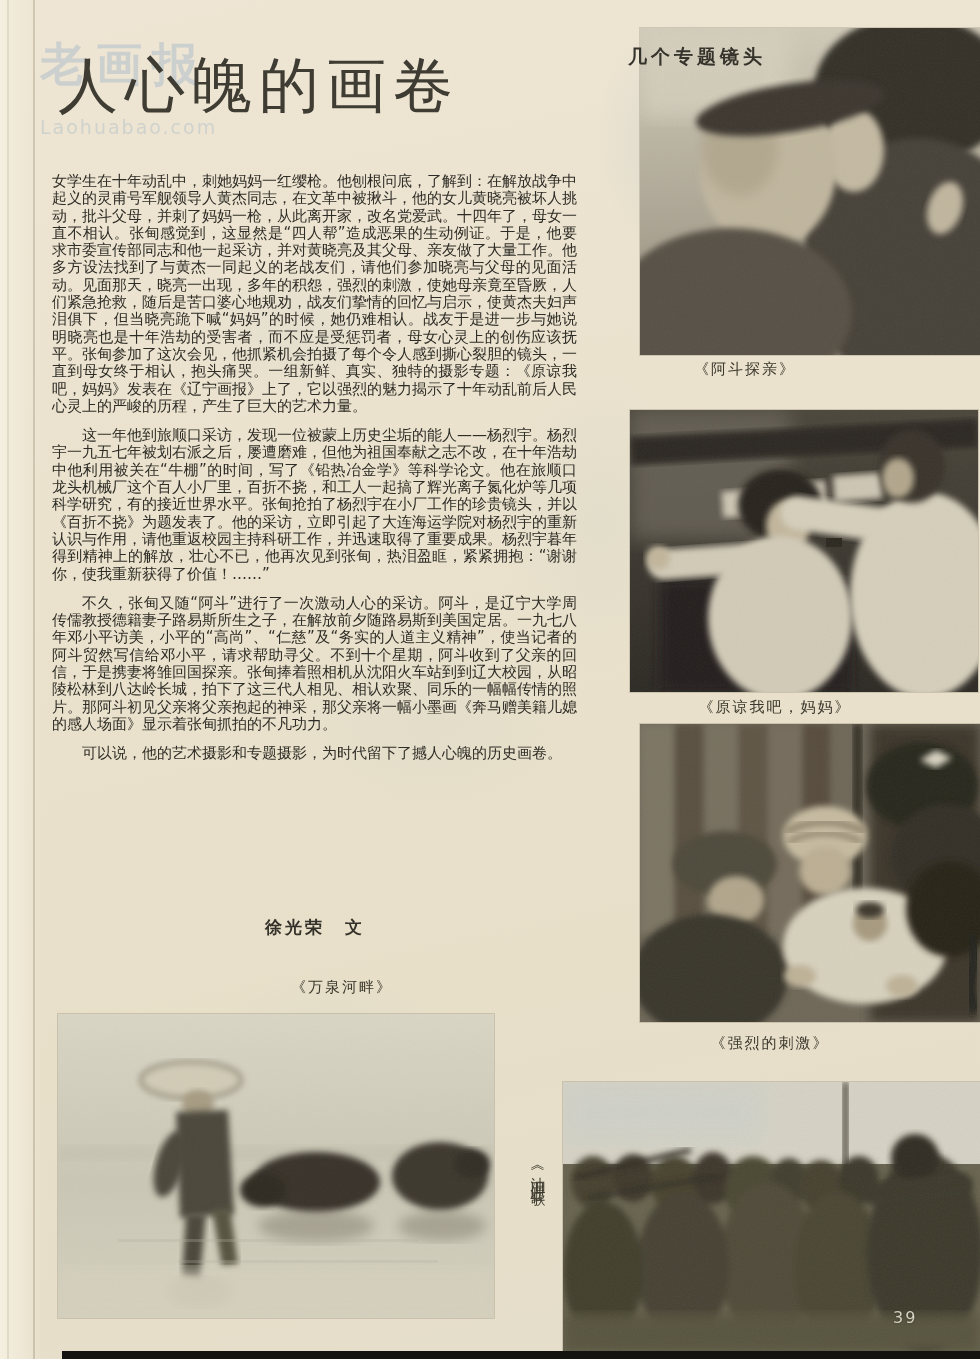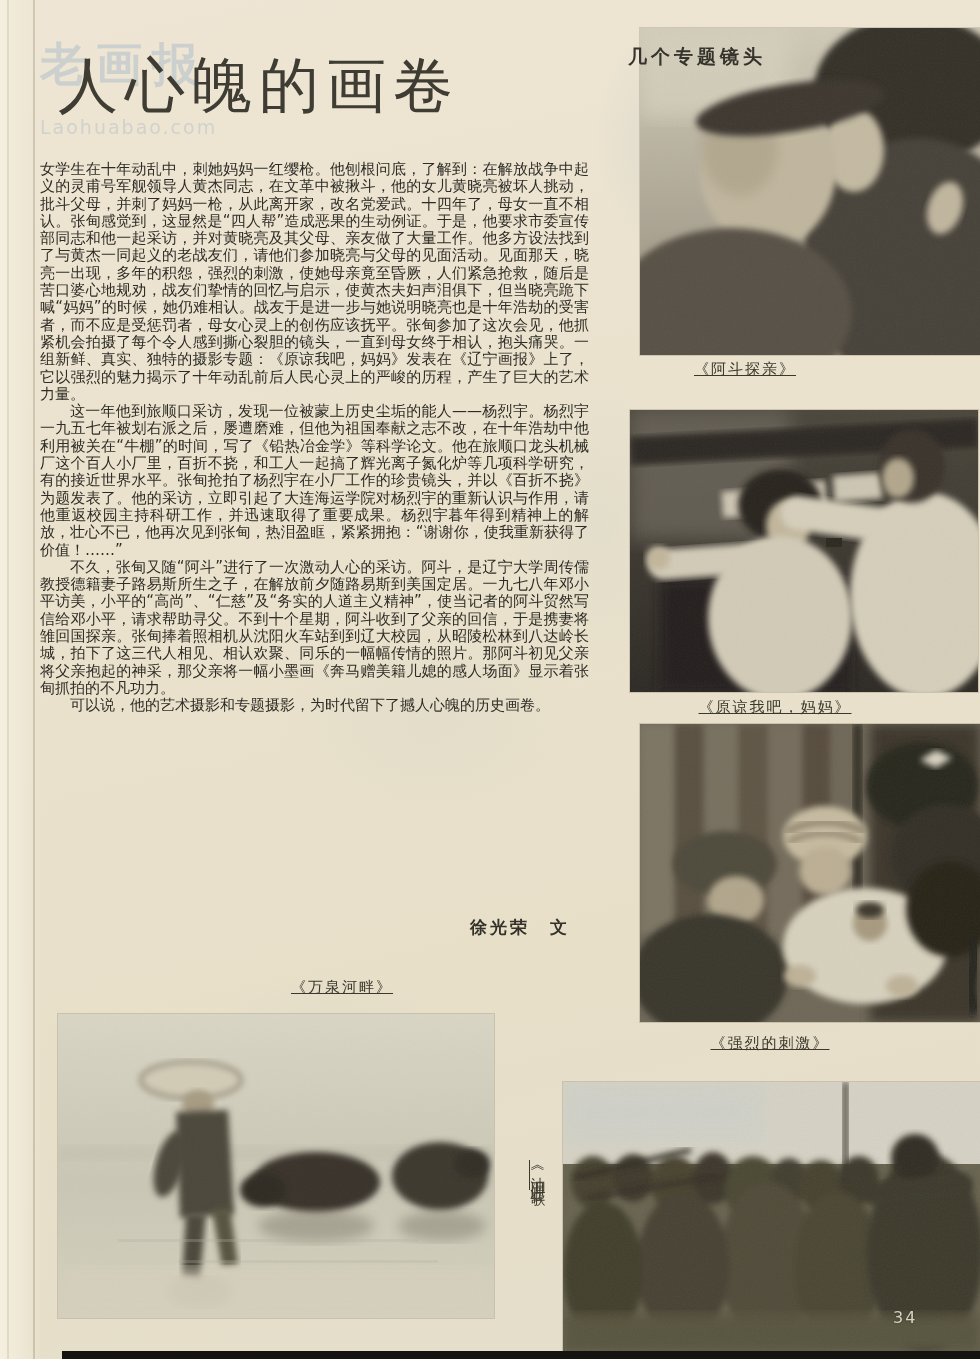--- a/index.html
+++ b/index.html
@@ -27,36 +27,36 @@
     font-size:60px;font-weight:normal;color:#3e3c33;letter-spacing:7px;line-height:1.1;
   }
   .section-label{
     position:absolute;left:628px;top:36px;
     font-size:19px;font-weight:bold;color:#35332b;letter-spacing:4px;z-index:5;margin-top:8px;
   }
   .body-text{
     position:absolute;left:40px;top:161px;width:549px;
     font-size:15px;line-height:17.3px;color:#2e2c26;text-align:justify;
   }
-  .body-text p{margin:0;text-indent:2em;}
+  .body-text p{margin:12px;text-indent:2em;}
   .body-text p.p-first{text-indent:0;}
   .byline{
-    position:absolute;left:60px;top:916px;width:510px;text-align:right;
+    position:absolute;left:60px;top:916px;width:510px;text-align:center;
     font-size:17px;font-weight:bold;color:#33312a;letter-spacing:3px;
   }
   .photo{position:absolute;margin:0;padding:0;box-shadow:0 0 0 1px rgba(70,62,48,.18);}
   .photo svg{display:block;}
   .photo1{left:640px;top:28px;}
   .photo2{left:630px;top:410px;}
   .photo3{left:640px;top:724px;}
   .photo4{left:58px;top:1014px;}
   .photo5{left:563px;top:1082px;}
   .caption{
     position:absolute;font-family:"DejaVu Serif","Liberation Serif",serif;
-    font-size:15px;color:#3b382d;letter-spacing:2px;text-align:center;z-index:6;text-decoration:underline;
+    font-size:15px;color:#3b382d;letter-spacing:2px;text-align:center;z-index:6;
   }
   .cap1{left:640px;top:360px;width:210px;}
   .cap2{left:630px;top:698px;width:290px;}
   .cap3{left:640px;top:1034px;width:260px;}
   .cap4{left:222px;top:978px;width:240px;}
   .cap5{left:528px;top:1085px;height:180px;writing-mode:vertical-rl;letter-spacing:5px;}
   .pageno{
     position:absolute;left:893px;top:1308px;z-index:7;
     font-size:16px;color:#d6d3c4;letter-spacing:2px;text-shadow:0 0 2px rgba(40,38,30,.6);
   }
@@ -266,18 +266,18 @@
       <line x1="24" y1="116" x2="158" y2="94" stroke="#2f2b22" stroke-width="4" filter="url(#soft3)"></line>
       <rect x="280" y="0" width="5" height="100" fill="#3a362c" filter="url(#soft3)"></rect>
       <ellipse cx="362" cy="170" rx="58" ry="100" fill="#3b372b" filter="url(#soft3)"></ellipse>
       <circle cx="352" cy="76" r="24" fill="#2f2b21" filter="url(#soft3)"></circle>
       <rect x="300" y="96" width="110" height="22" rx="11" fill="#3b372b" filter="url(#soft3)" transform="rotate(-6 355 107)"></rect>
       <rect x="0" y="232" width="417" height="38" fill="#56523d" filter="url(#soft6)"></rect>
       <rect width="417" height="270" filter="url(#grain)" opacity="0.6"></rect>
     </svg>
   </figure>
 
-  <div class="pageno">34</div>
+  <div class="pageno">39</div>
 
   <div class="bottom-edge"></div>
   <div class="spine"></div>
 
 </div>
 
 </body></html>

